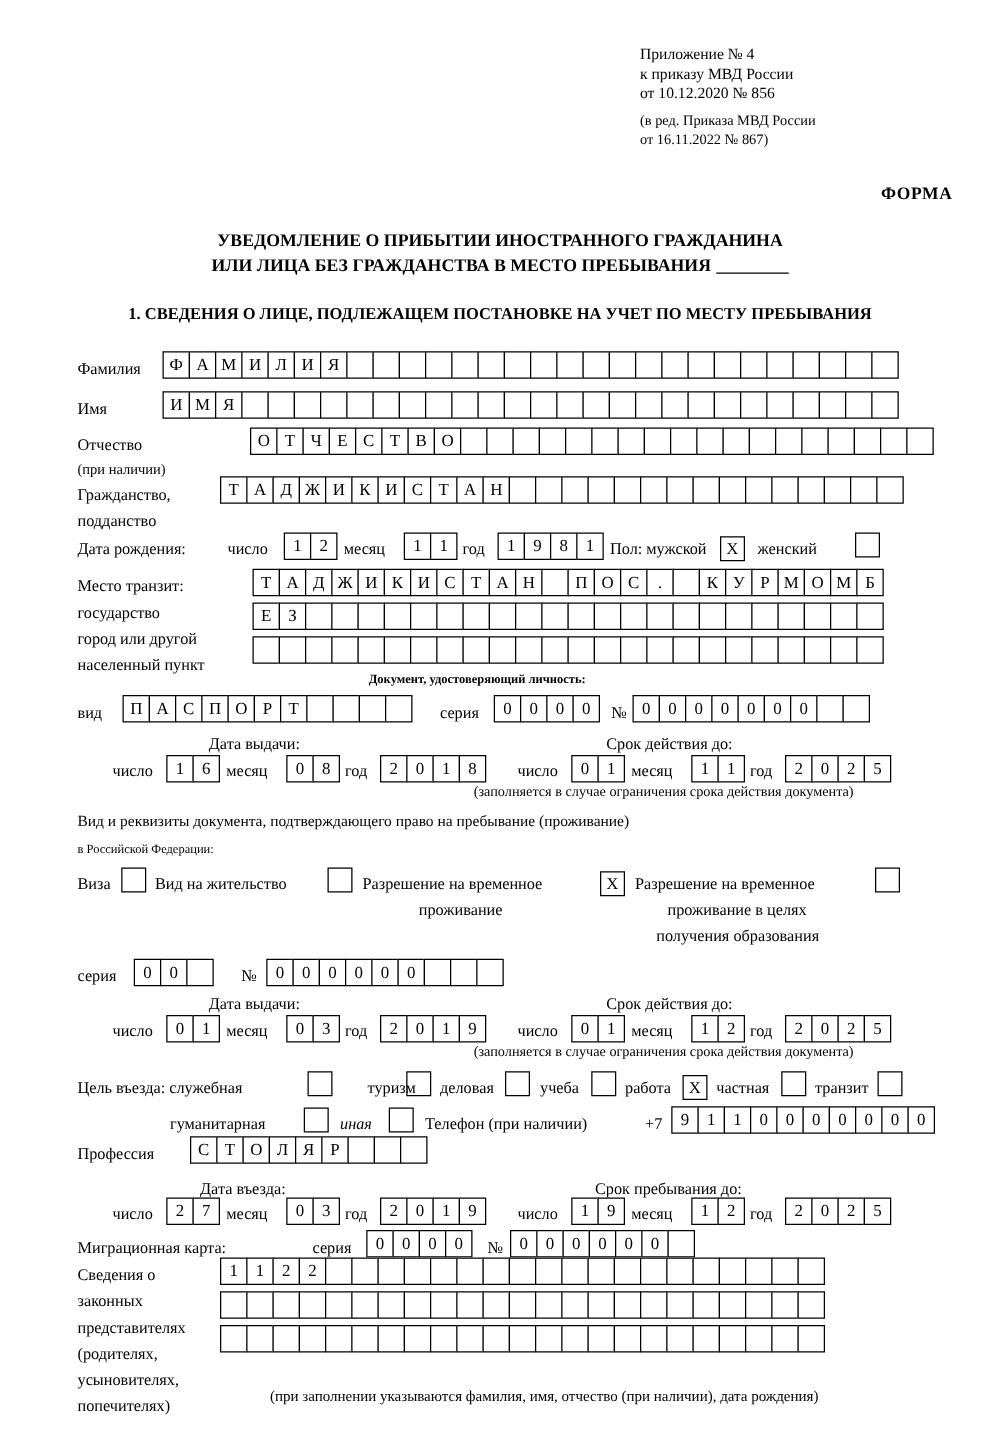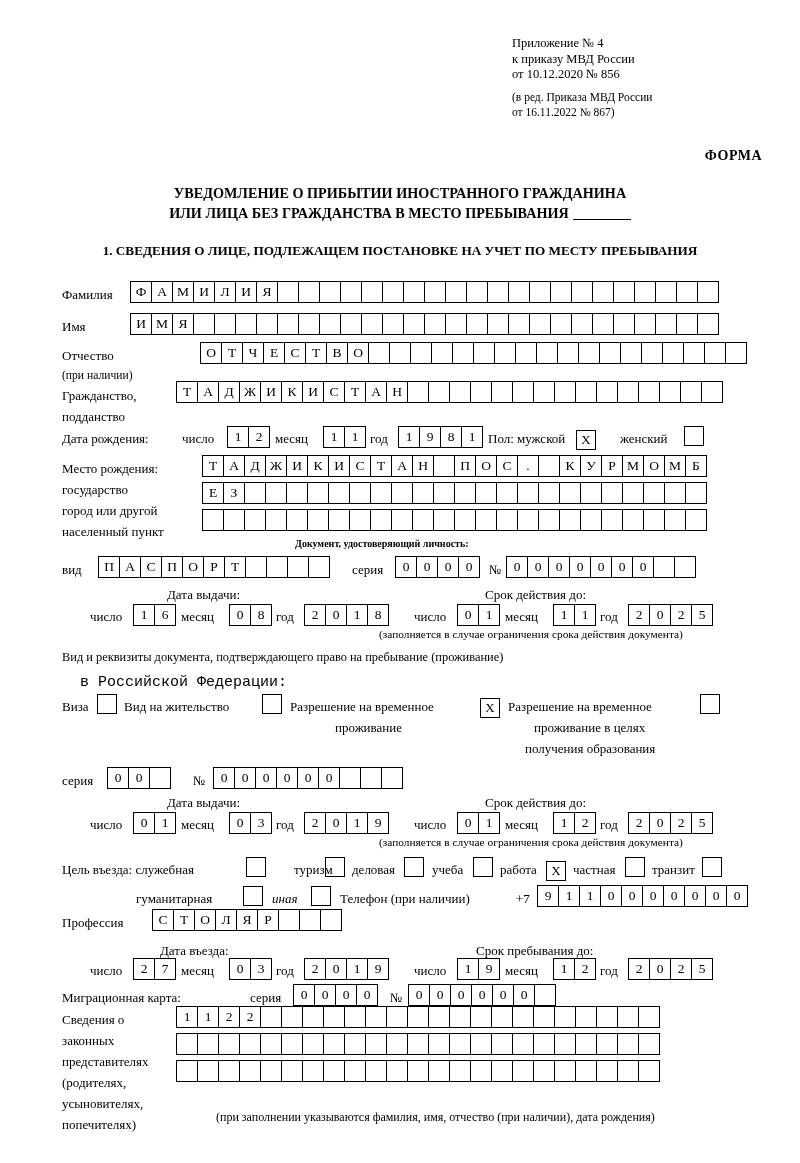--- a/index.html
+++ b/index.html
@@ -223,24 +223,24 @@
     </div>
   <div class="lbl" style="left:370px;top:431px;">год</div>
   <div class="cells" id="g-birthyear" style="left:398px;top:426px;">
       <div class="cell">1</div>
       <div class="cell">9</div>
       <div class="cell">8</div>
       <div class="cell">1</div>
     </div>
   <div class="lbl" style="left:488px;top:431px;">Пол: мужской</div>
   <div class="boxwrap" style="left:576px;top:426px;"><span class="box">X</span></div>
-  <div class="lbl" style="left:606px;top:431px;margin-left:14px;">женский</div>
+  <div class="lbl" style="left:606px;top:431px;">женский</div>
   <div class="boxwrap" style="left:684px;top:426px;"><span class="box"></span></div>
 
-  <div class="lbl" style="left:62px;top:461px;">Место рождения:</div>
+  <div class="lbl" style="left:62px;top:461px;">Место транзит:</div>
   <div class="lbl" style="left:62px;top:482px;">государство</div>
   <div class="lbl" style="left:62px;top:503px;">город или другой</div>
   <div class="lbl" style="left:62px;top:524px;">населенный пункт</div>
   <div class="cells" id="g-bp1" style="left:202px;top:455px;">
       <div class="cell">Т</div>
       <div class="cell">А</div>
       <div class="cell">Д</div>
       <div class="cell">Ж</div>
       <div class="cell">И</div>
       <div class="cell">К</div>
@@ -386,21 +386,21 @@
   <div class="cells" id="g-valyear" style="left:628px;top:604px;">
       <div class="cell">2</div>
       <div class="cell">0</div>
       <div class="cell">2</div>
       <div class="cell">5</div>
     </div>
 
   <div class="note" style="left:379px;top:628px;">(заполняется в случае ограничения срока действия документа)</div>
 
   <div class="lbl" style="left:62px;top:650px;font-size:12.4px;">Вид и реквизиты документа, подтверждающего право на пребывание (проживание)</div>
-  <div class="lbl" style="left:80px;top:674px;font-size:15px;font-family:Liberation Mono, monospace;">в Российской Федерации:</div>
+  <div class="lbl" style="left:62px;top:674px;font-size:10px;">в Российской Федерации:</div>
 
   <div class="lbl" style="left:62px;top:699px;">Виза</div>
   <div class="boxwrap" style="left:97px;top:694px;"><span class="box"></span></div>
   <div class="lbl" style="left:124px;top:699px;">Вид на жительство</div>
   <div class="boxwrap" style="left:262px;top:694px;"><span class="box"></span></div>
   <div class="lbl" style="left:290px;top:699px;">Разрешение на временное</div>
   <div class="lbl" style="left:335px;top:720px;">проживание</div>
   <div class="boxwrap" style="left:480px;top:694px;"><span class="box">X</span></div>
   <div class="lbl" style="left:508px;top:699px;">Разрешение на временное</div>
   <div class="lbl" style="left:534px;top:720px;">проживание в целях</div>

